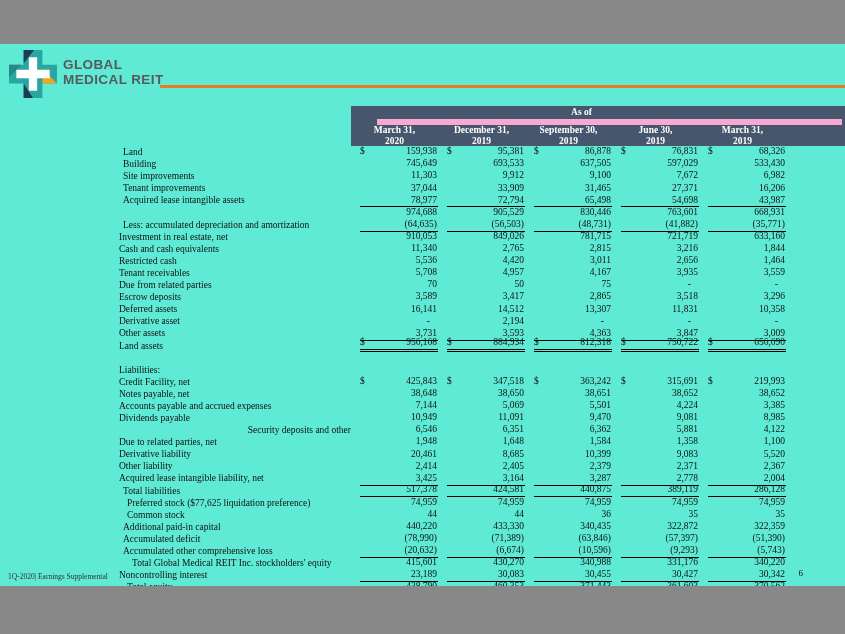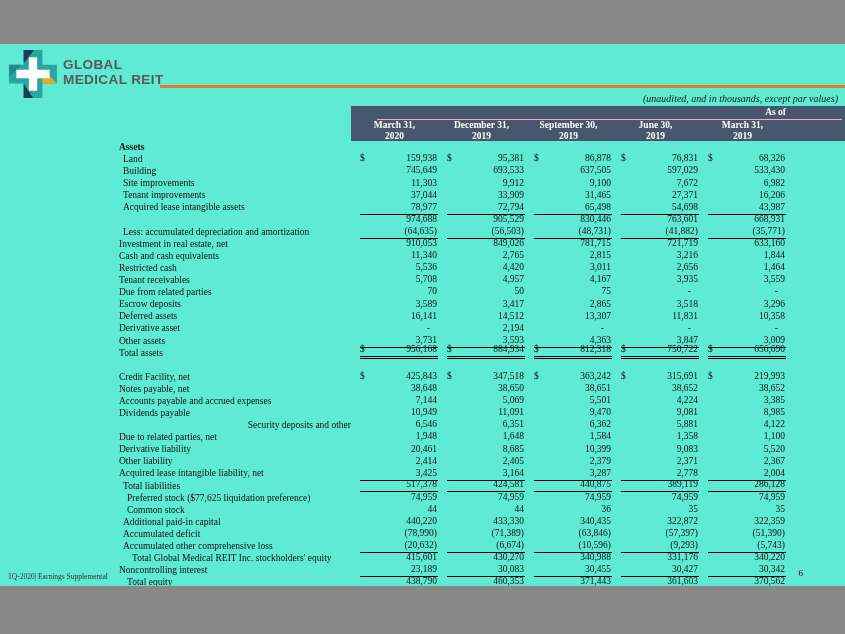--- a/index.html
+++ b/index.html
@@ -11,22 +11,22 @@
              font-size:13.5px;font-weight:700;color:#58595b;letter-spacing:.4px;line-height:14.5px;}
   .page-title{position:absolute;right:7px;top:11px;margin:0;font-family:"Liberation Sans",sans-serif;
               font-size:23px;font-weight:400;color:#141414;letter-spacing:-.2px;white-space:nowrap;}
   .accent-rule{position:absolute;left:160px;right:0;top:41px;height:3px;background:#e87c26;}
   .subtitle{position:absolute;right:7px;top:49px;font-size:10px;font-style:italic;color:#1a1a1a;}
   
   table.bs{position:absolute;left:118px;top:62px;width:727px;table-layout:fixed;
            border-collapse:collapse;font-size:9.5px;color:#111;}
   table.bs td{padding:0;vertical-align:bottom;}
   .band{background:#46566c;}
-  .asof{color:#fff;font-weight:700;line-height:13px;text-align:right;
-        border-bottom:1px solid #f9a8d4;margin:0 3px 0 26px;padding-right:56px;}
+  .asof{color:#fff;font-weight:700;line-height:13px;text-align:center;
+        border-bottom:6px solid #f9a8d4;margin:0 3px 0 26px;padding-right:56px;}
   .colhead{color:#fff;font-weight:700;text-align:center;line-height:10.5px;
            padding-top:2px;padding-bottom:3px;}
   tbody td{height:12.1px;line-height:12.1px;}
   td.lbl{white-space:nowrap;overflow:hidden;}
   td.lbl.b{font-weight:700;}
   .cell{display:flex;justify-content:space-between;align-items:flex-end;
         margin-left:9px;height:12.1px;box-sizing:border-box;line-height:11.8px;}
   .cell .num{text-align:right;padding-right:1px;white-space:nowrap;}
   .cell .num.dash{padding-right:8px;}
   .cell.ra{border-top:1px solid #000;}
@@ -50,21 +50,20 @@
     <polygon points="1,15 13,15 1,27" fill="#238a87"></polygon>
     <polygon points="20,8 28,8 28,20 40,20 40,28 28,28 28,40 20,40 20,28 8,28 8,20 20,20" fill="#ffffff"></polygon>
   </svg>
 
   <div class="logo-text">
     <div>GLOBAL</div>
     <div>MEDICAL REIT</div>
   </div>
 
   <div class="accent-rule"></div>
-  <div class="subtitle">(unaudited, and in thousands, except par values)</div>
 
   <table class="bs">
     <colgroup>
       <col style="width:233px">
       <col style="width:87px">
         <col style="width:87px">
         <col style="width:87px">
       <col style="width:87px">
         <col style="width:87px">
       <col style="width:59px">
@@ -96,24 +95,20 @@
           </td>
           <td class="band colhead">
             <div>March 31,</div>
             <div>2019</div>
           </td>
           <td class="band"></td>
       </tr>
     </thead>
     <tbody id="tbody">
         <tr>
-          <td class="lbl b" style="padding-left: 1px;">Assets</td>
-          <td colspan="6"></td>
-        </tr>
-        <tr>
           <td class="lbl" style="padding-left: 5px;">Land</td>
           <td>
             <div class="cell">
               <span class="ds">$</span>
               <span class="num">159,938</span>
             </div>
           </td>
           <td>
             <div class="cell">
               <span class="ds">$</span>
@@ -644,21 +639,21 @@
           </td>
           <td>
             <div class="cell">
               <span class="ds"></span>
               <span class="num">3,009</span>
             </div>
           </td>
           <td></td>
         </tr>
         <tr>
-          <td class="lbl" style="padding-left: 1px;">Total assets</td>
+          <td class="lbl" style="padding-left: 1px;">Land assets</td>
           <td>
             <div class="cell ra db">
               <span class="ds">$</span>
               <span class="num">956,168</span>
             </div>
           </td>
           <td>
             <div class="cell ra db">
               <span class="ds">$</span>
               <span class="num">884,934</span>
@@ -679,20 +674,24 @@
           <td>
             <div class="cell ra db">
               <span class="ds">$</span>
               <span class="num">656,690</span>
             </div>
           </td>
           <td></td>
         </tr>
         <tr class="spacer">
           <td colspan="7"></td>
+        </tr>
+        <tr>
+          <td class="lbl" style="padding-left: 1px;">Liabilities:</td>
+          <td colspan="6"></td>
         </tr>
         <tr>
           <td class="lbl" style="padding-left: 1px;">Credit Facility, net</td>
           <td>
             <div class="cell">
               <span class="ds">$</span>
               <span class="num">425,843</span>
             </div>
           </td>
           <td>

